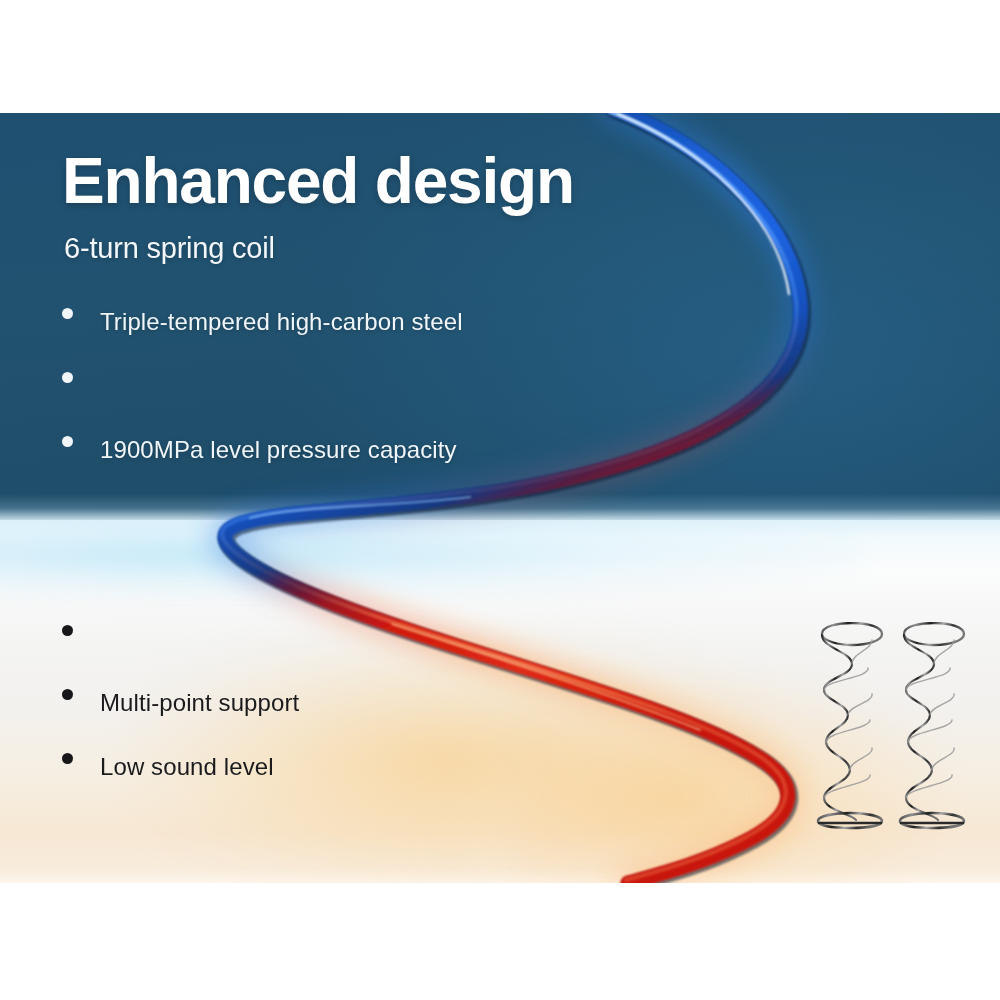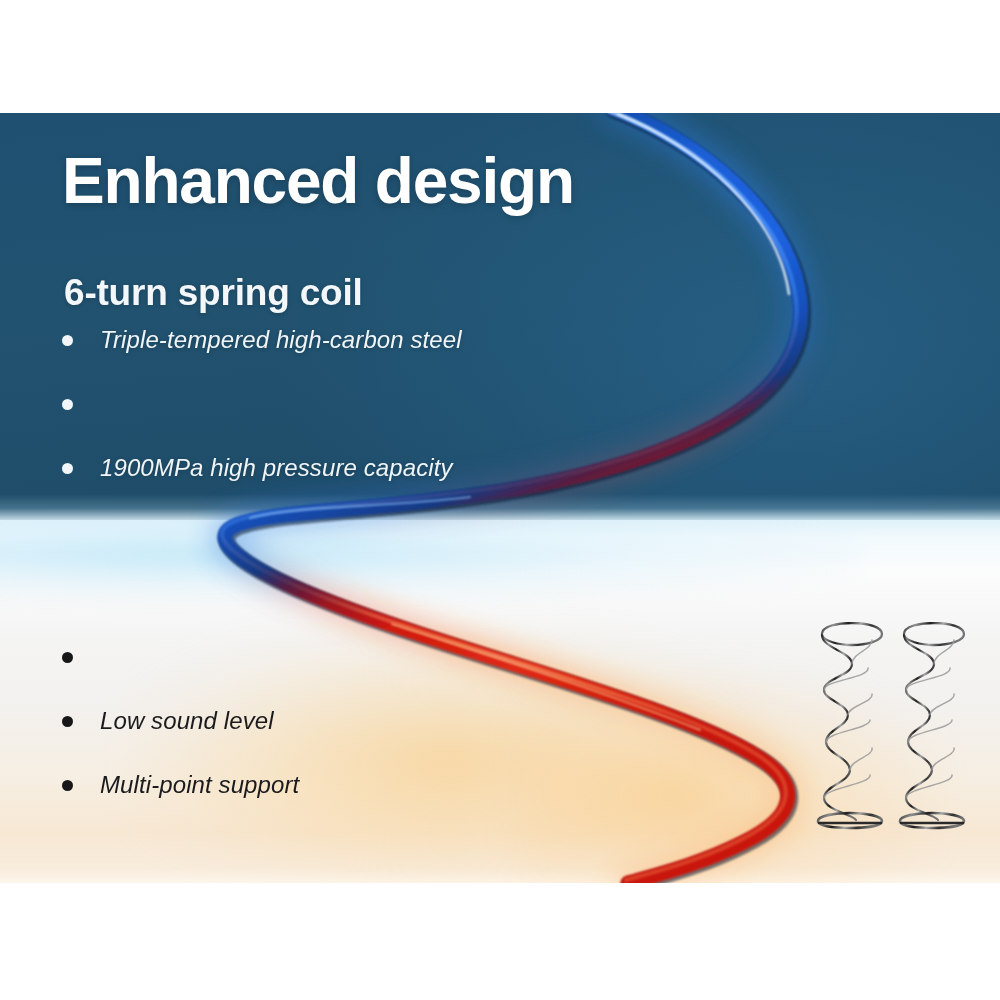--- a/index.html
+++ b/index.html
@@ -131,42 +131,40 @@
     font-weight: 700;
     letter-spacing: -1.2px;
     color: #ffffff;
     line-height: 1.04;
     text-shadow: 0 2px 7px rgba(0,0,0,0.22);
   }
   .subhead {
     position: absolute;
     left: 64px;
     top: 232px;
-    font-size: 37px;
-    font-weight: 700;
+    font-size: 29px;
+    font-weight: 400;
     letter-spacing: -0.2px;
     color: #f3f7fa;
     text-shadow: 0 1px 5px rgba(0,0,0,0.20);
-    margin-top: 40px;
   }
 
   .bullets {
     position: absolute;
     margin: 0;
     padding: 0;
     list-style: none;
   }
   .bullets-top { left: 62px; top: 308px; }
   .bullets-bottom { left: 62px; top: 625px; }
 
   .bullet-row {
     display: flex;
-    align-items: center;
+    align-items: flex-start;
     height: 64px;
-    font-style: italic;
   }
   .bullet-dot {
     width: 11px;
     height: 11px;
     border-radius: 50%;
     flex: 0 0 auto;
     margin-right: 27px;
   }
   .bullets-top .bullet-dot { background: #f2f6f8; }
   .bullets-bottom .bullet-dot { background: #17171a; }
@@ -313,35 +311,35 @@
   <ul class="bullets bullets-top">
     <li class="bullet-row">
       <span class="bullet-dot"></span>
       <span class="bullet-text">Triple-tempered high-carbon steel</span>
     </li>
     <li class="bullet-row">
       <span class="bullet-dot"></span>
     </li>
     <li class="bullet-row">
       <span class="bullet-dot"></span>
-      <span class="bullet-text">1900MPa high pressure capacity</span>
+      <span class="bullet-text">1900MPa level pressure capacity</span>
     </li>
   </ul>
 
   <ul class="bullets bullets-bottom">
     <li class="bullet-row">
       <span class="bullet-dot"></span>
     </li>
     <li class="bullet-row">
       <span class="bullet-dot"></span>
+      <span class="bullet-text">Multi-point support</span>
+    </li>
+    <li class="bullet-row">
+      <span class="bullet-dot"></span>
       <span class="bullet-text">Low sound level</span>
-    </li>
-    <li class="bullet-row">
-      <span class="bullet-dot"></span>
-      <span class="bullet-text">Multi-point support</span>
     </li>
   </ul>
 
   <svg class="springs" viewBox="0 0 160 216" xmlns="http://www.w3.org/2000/svg">
     <defs>
       <linearGradient id="steelA" x1="0" y1="0" x2="1" y2="0.25">
         <stop offset="0" stop-color="#2b2b2b"></stop>
         <stop offset="0.2" stop-color="#8f8f8f"></stop>
         <stop offset="0.42" stop-color="#1d1d1d"></stop>
         <stop offset="0.62" stop-color="#a8a8a8"></stop>

